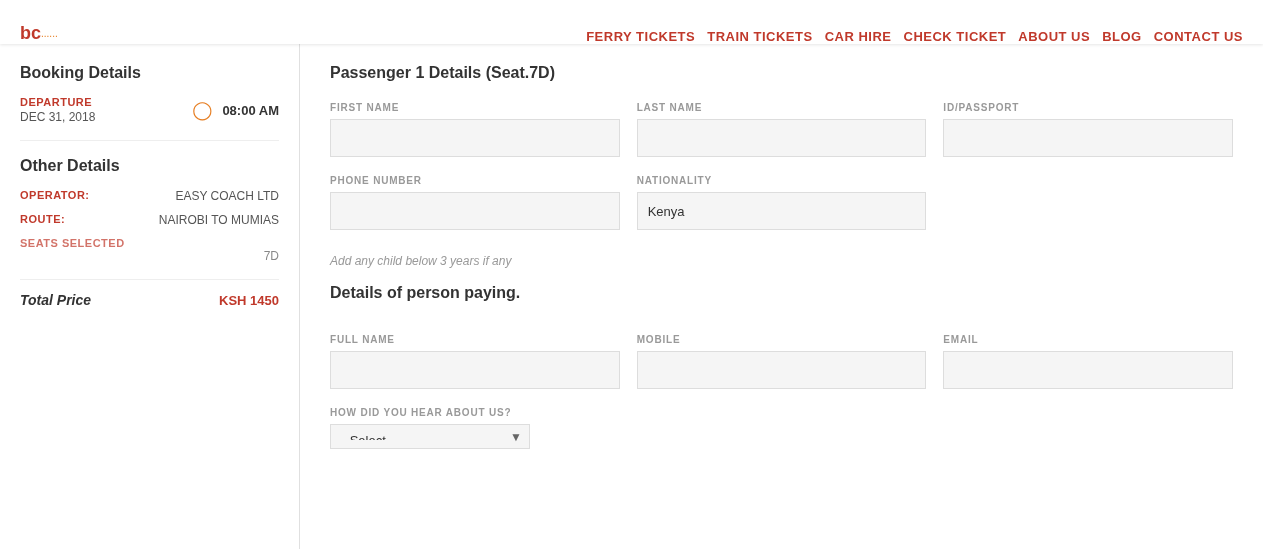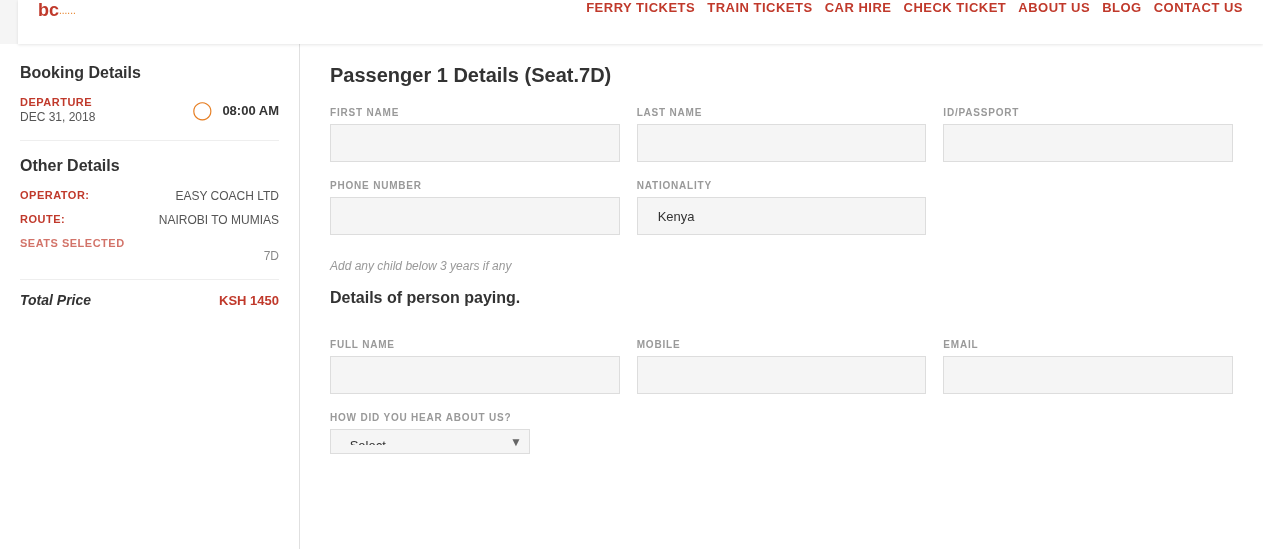--- a/index.html
+++ b/index.html
@@ -2,26 +2,26 @@
 <html><head>
   <meta charset="utf-8">
   <style>
     * { box-sizing: border-box; margin: 0; padding: 0; }
     body { font-family: Arial, sans-serif; background: #f5f5f5; font-size: 13px; }
 
     
     .navbar {
       position: fixed;
       top: 0;
-      left: 18px;
+      left: 0;
       right: 0;
       height: 44px;
       background: #fff;
       display: flex;
-      align-items: flex-start;
+      align-items: flex-end;
       justify-content: space-between;
       padding: 0 20px;
       box-shadow: 0 1px 3px rgba(0,0,0,0.1);
       z-index: 100;
     }
     .navbar-logo {
       display: flex;
       align-items: center;
     }
     .navbar-logo .logo-text {
@@ -151,21 +151,21 @@
 
     
     .main-content {
       flex: 1;
       padding: 20px 30px;
       background: #fff;
       overflow-y: auto;
     }
 
     .passenger-title {
-      font-size: 20px;
+      font-size: 16px;
       font-weight: 700;
       color: #333;
       margin-bottom: 20px;
     }
 
     .form-section {
       margin-bottom: 24px;
     }
 
     .form-row {
@@ -185,21 +185,21 @@
       font-weight: 700;
       color: #999;
       letter-spacing: 0.8px;
       margin-bottom: 6px;
       text-transform: uppercase;
     }
 
     .form-input {
       border: 1px solid #ddd;
       background: #f5f5f5;
-      padding: 8px 20px;
+      padding: 8px 10px;
       font-size: 13px;
       color: #333;
       height: 38px;
       outline: none;
       width: 100%;
     }
 
     .child-note {
       font-size: 12px;
       color: #999;

